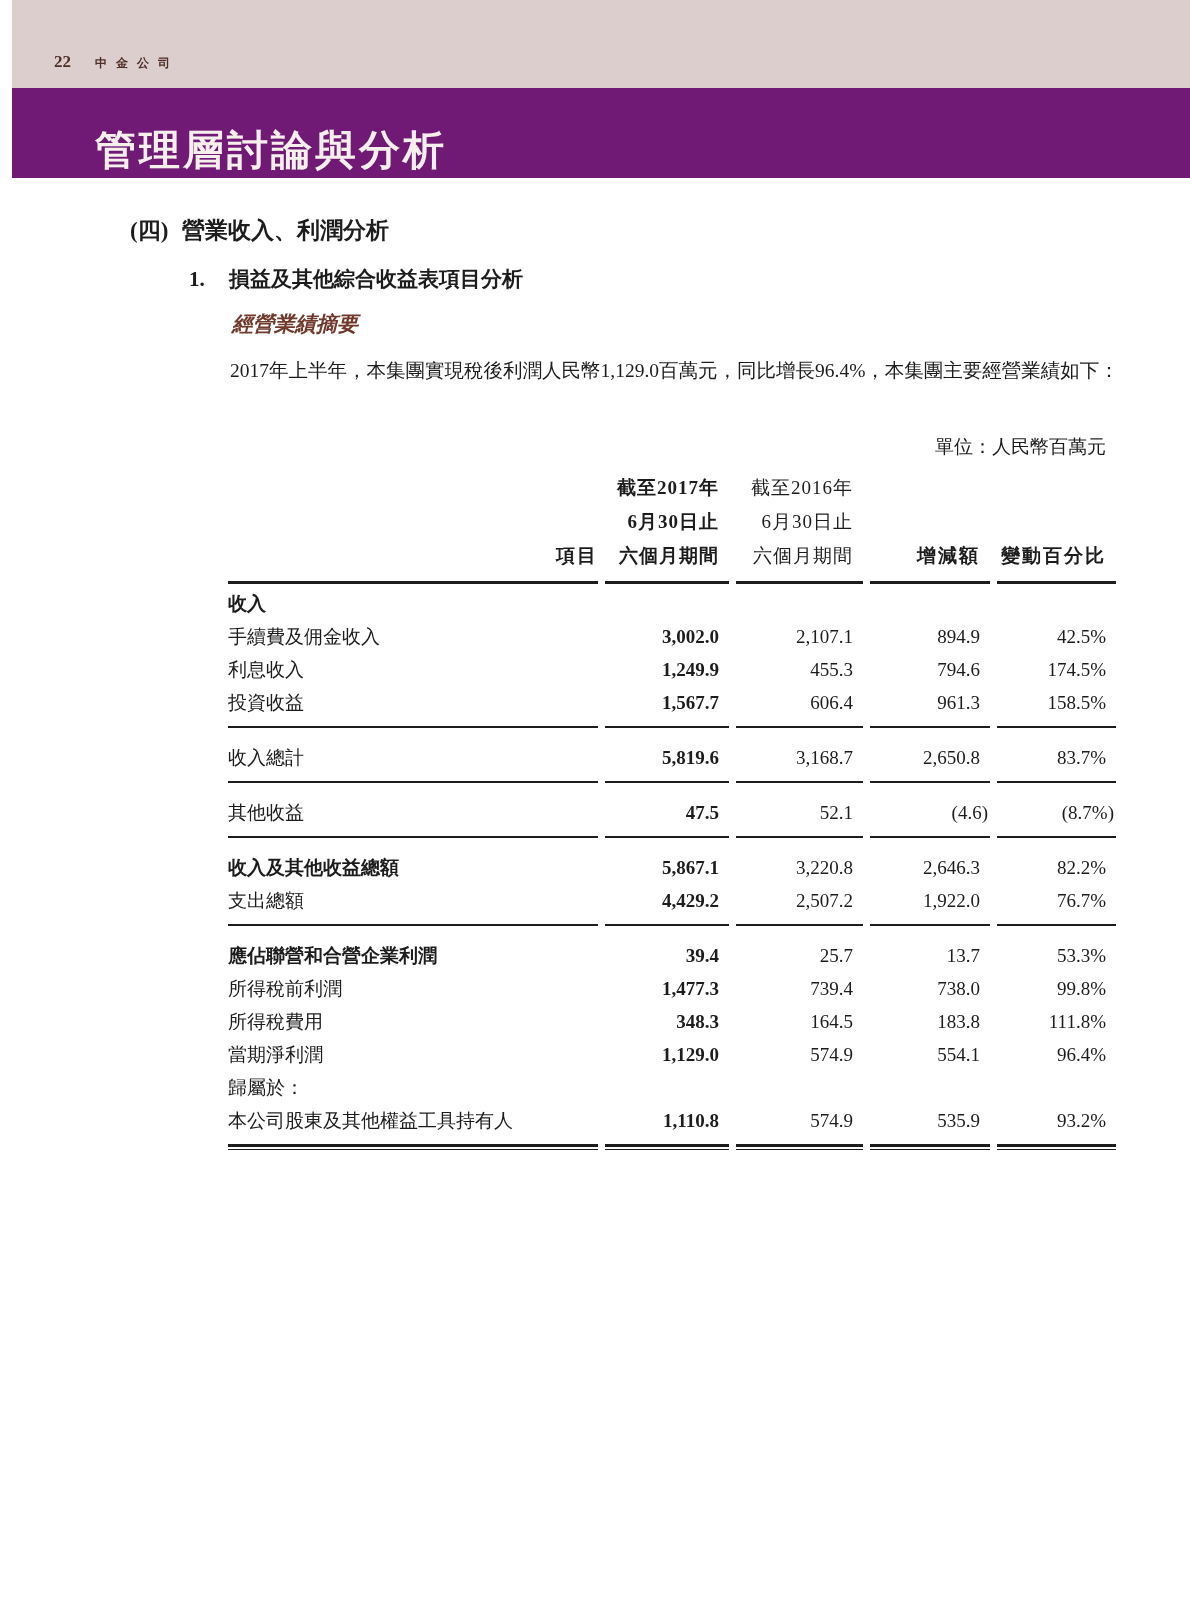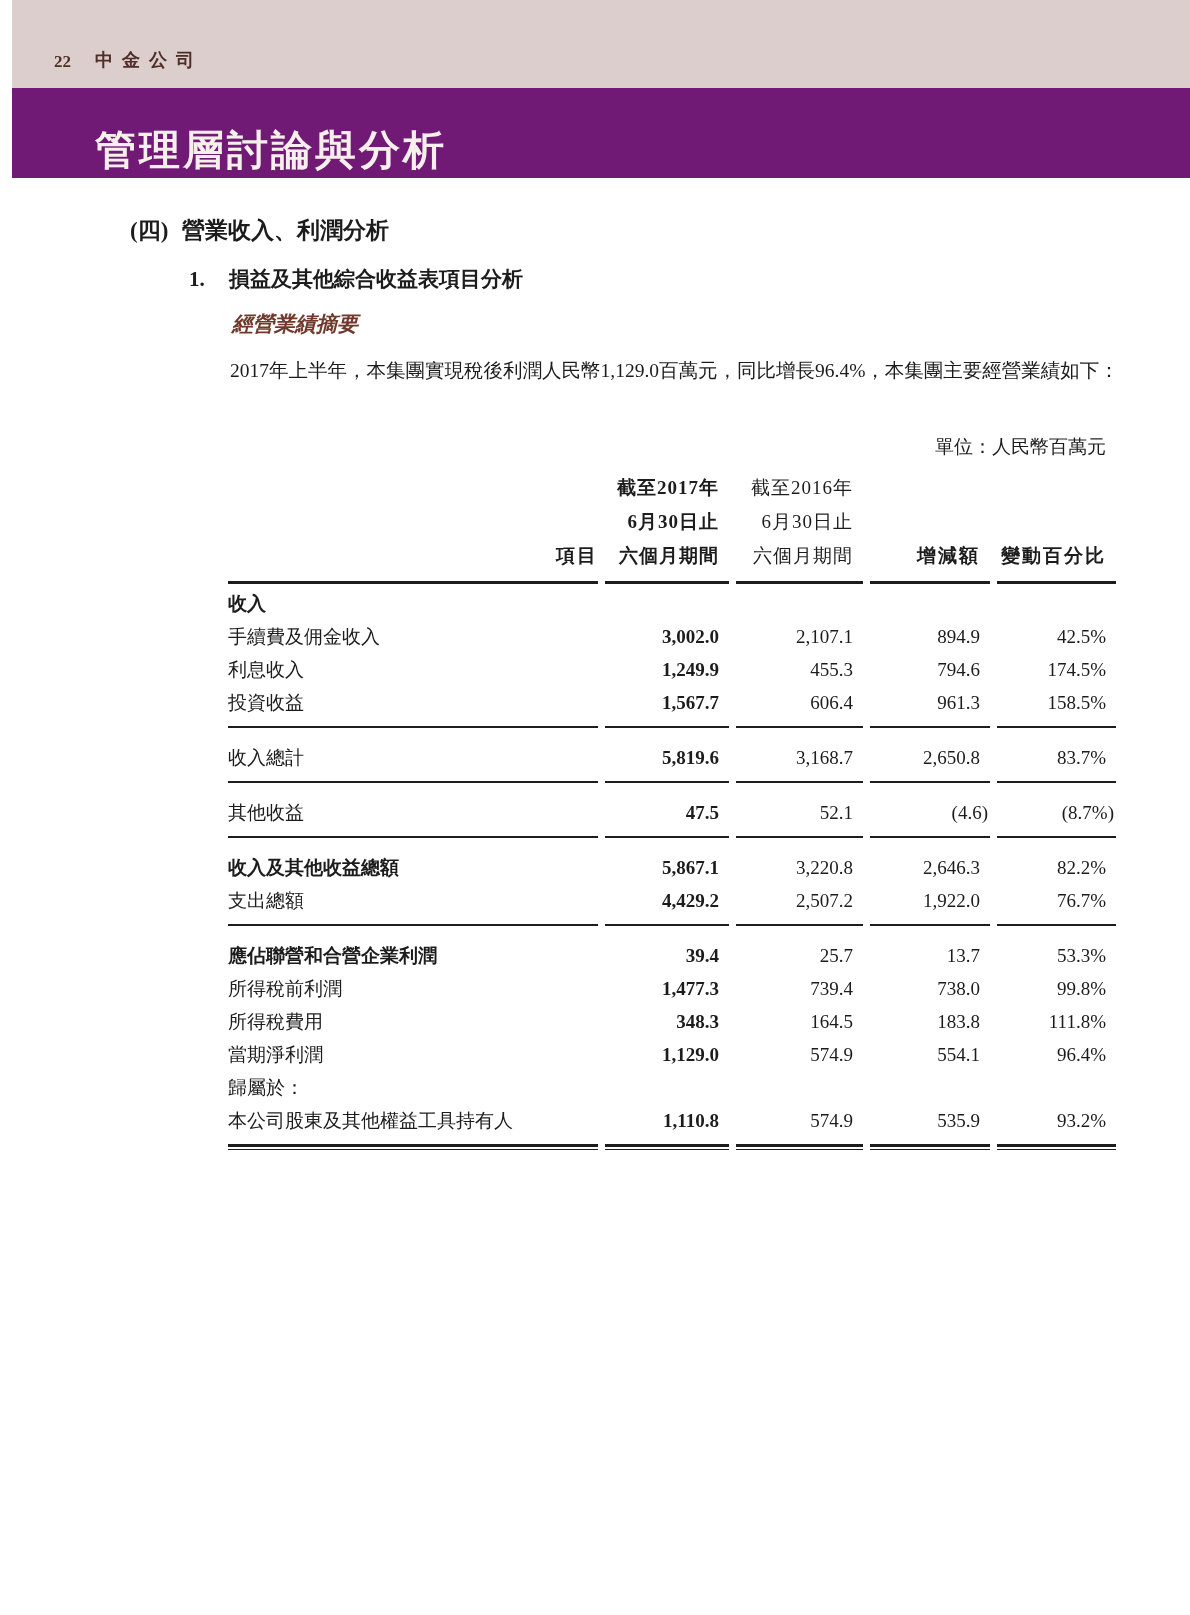--- a/index.html
+++ b/index.html
@@ -8,21 +8,21 @@
     font-family:"Liberation Serif","DejaVu Serif",serif; color:#1c1c1c;
     overflow:hidden;
     padding-left:12px;
   }
   
   .topbar {
     height:88px; background:#dbcecc; box-sizing:border-box;
     display:flex; align-items:flex-end; padding:0 0 16px 42px;
   }
   .page-num { font-size:17px; font-weight:bold; color:#4f2e27; margin-right:24px; }
-  .company  { font-size:18px; font-weight:bold; color:#4f2e27; letter-spacing:9px;margin-top:27px; }
+  .company  { font-size:12px; font-weight:bold; color:#4f2e27; letter-spacing:9px;margin-top:27px; }
   
   .banner {
     height:90px; background:#701a75; box-sizing:border-box;
     display:flex; align-items:flex-end; padding-left:83px;
   }
   .banner h1 {
     margin:0; color:#f6efec; font-size:41px; font-weight:bold; letter-spacing:3px;
   }
   
   .h-sec { margin:38px 0 0 118px; font-size:23px; font-weight:bold; line-height:30px; }

